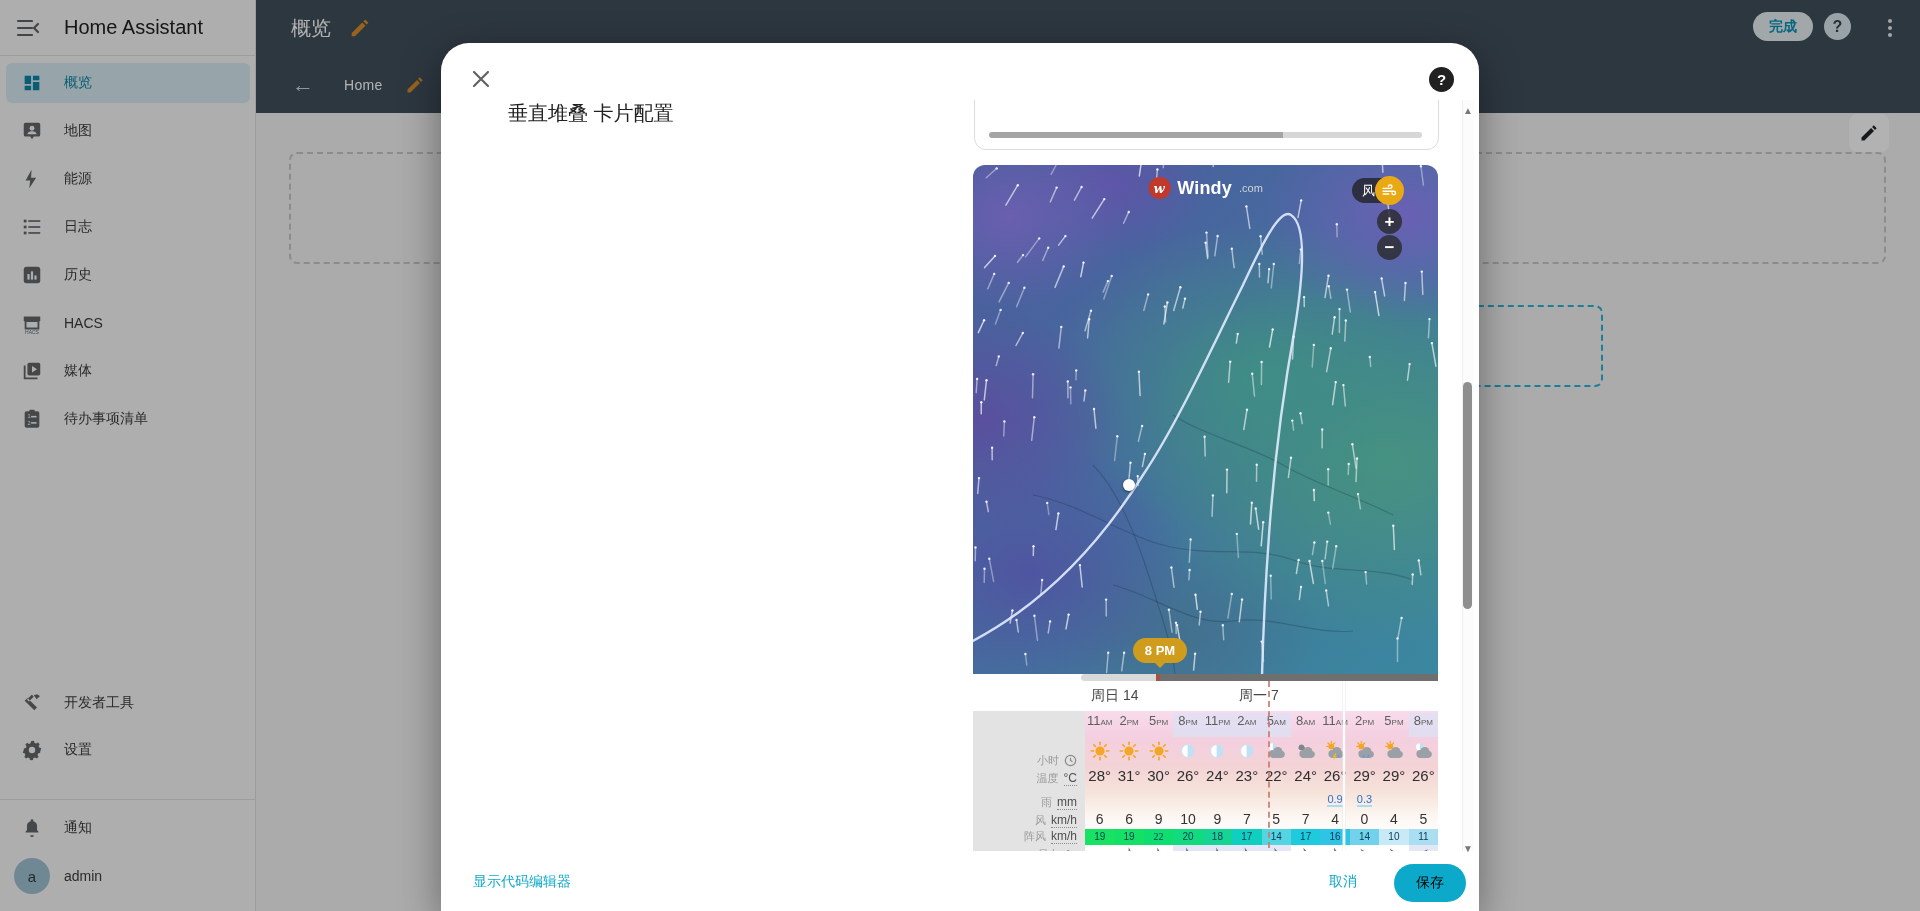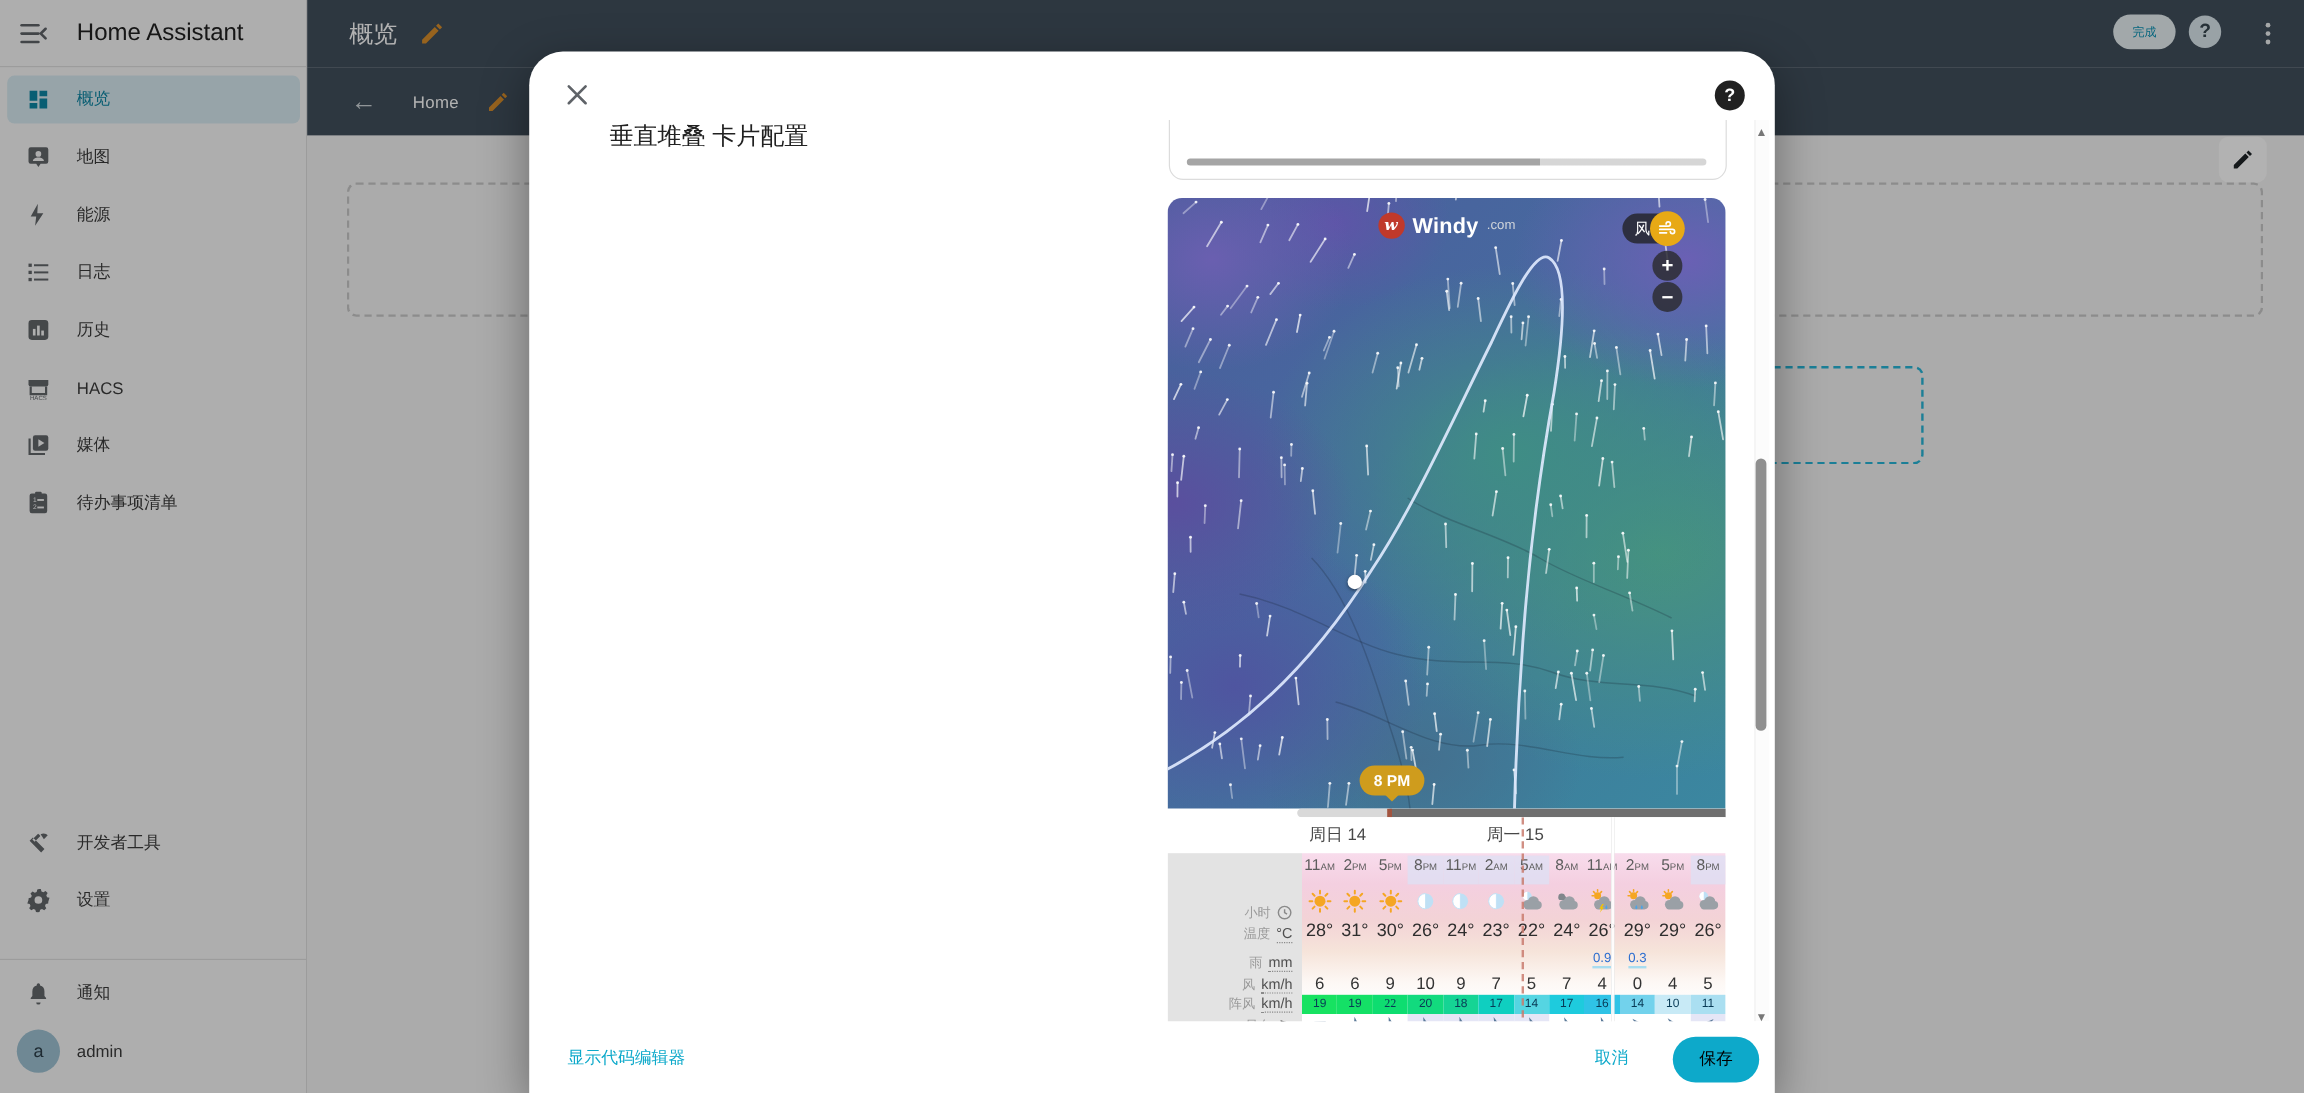--- a/index.html
+++ b/index.html
@@ -26,21 +26,21 @@
     display:flex; align-items:center; justify-content:center; font-size:15px; margin:0 14px 0 8px;}
 
   
   #topbar { position:absolute; left:256px; top:0; right:0; height:56px; background:#414f5c;
     display:flex; align-items:center; color:#fff; }
   #tabbar { position:absolute; left:256px; top:56px; right:0; height:57px; background:#414f5c;
     display:flex; align-items:center; color:#e7ebee; }
   .pagetitle { font-size:20px; margin-left:35px; color:#fff; }
   .pencil { display:inline-block; }
   .done-pill { position:absolute; right:107px; top:12px; height:29px; padding:0 16px; border-radius:15px;
-    background:#e8f1f4; color:#0d93b5; font-size:10px; font-weight:400; display:flex; align-items:center;}
+    background:#e8f1f4; color:#0d93b5; font-size:14px; font-weight:700; display:flex; align-items:center;}
   .help-circ { position:absolute; right:69px; top:13px; width:27px; height:27px; border-radius:50%;
     background:#dce8ee; color:#37474f; font-weight:bold; font-size:16px; display:flex; align-items:center; justify-content:center;}
   .kebab { position:absolute; right:28px; top:16px; width:4px; }
   .kebab i { display:block; width:4px; height:4px; border-radius:50%; background:#eceff1; margin:3px 0; }
   .backarrow { font-size:22px; color:#cfd6da; margin-left:36px; }
   .tab-home { font-size:14px; font-weight:500; color:#fff; margin-left:30px; letter-spacing:.3px; }
 
   
   #content { position:absolute; left:256px; top:113px; right:0; bottom:0; background:#f5f5f5; }
   .dashed-grey { position:absolute; left:33px; top:39px; width:1597px; height:112px;
@@ -721,21 +721,21 @@
           </div>
           <div class="fc-lab" style="top:136px">
             <span class="n">风向</span>
             <svg width="12" height="12" viewBox="0 0 14 14">
               <path d="M3 13 V2 l8 2.5 -8 2.5" fill="#555" stroke="#555" stroke-width="1"></path>
             </svg>
           </div>
         </div>
 
         <span class="fc-day" id="day0" style="left: 118px;">周日 14</span>
-        <span class="fc-day" id="day1" style="left: 266px;">周一 15</span>
+        <span class="fc-day" id="day1" style="left: 266px;">周一 7</span>
 
         <div class="fc-row r-hours" id="row-hours">
             <div><span class="hr-n">11</span><span class="hr-s">AM</span></div>
             <div><span class="hr-n">2</span><span class="hr-s">PM</span></div>
             <div><span class="hr-n">5</span><span class="hr-s">PM</span></div>
             <div class="night"><span class="hr-n">8</span><span class="hr-s">PM</span></div>
             <div class="night"><span class="hr-n">11</span><span class="hr-s">PM</span></div>
             <div class="night"><span class="hr-n">2</span><span class="hr-s">AM</span></div>
             <div class="night"><span class="hr-n">5</span><span class="hr-s">AM</span></div>
             <div><span class="hr-n">8</span><span class="hr-s">AM</span></div>

